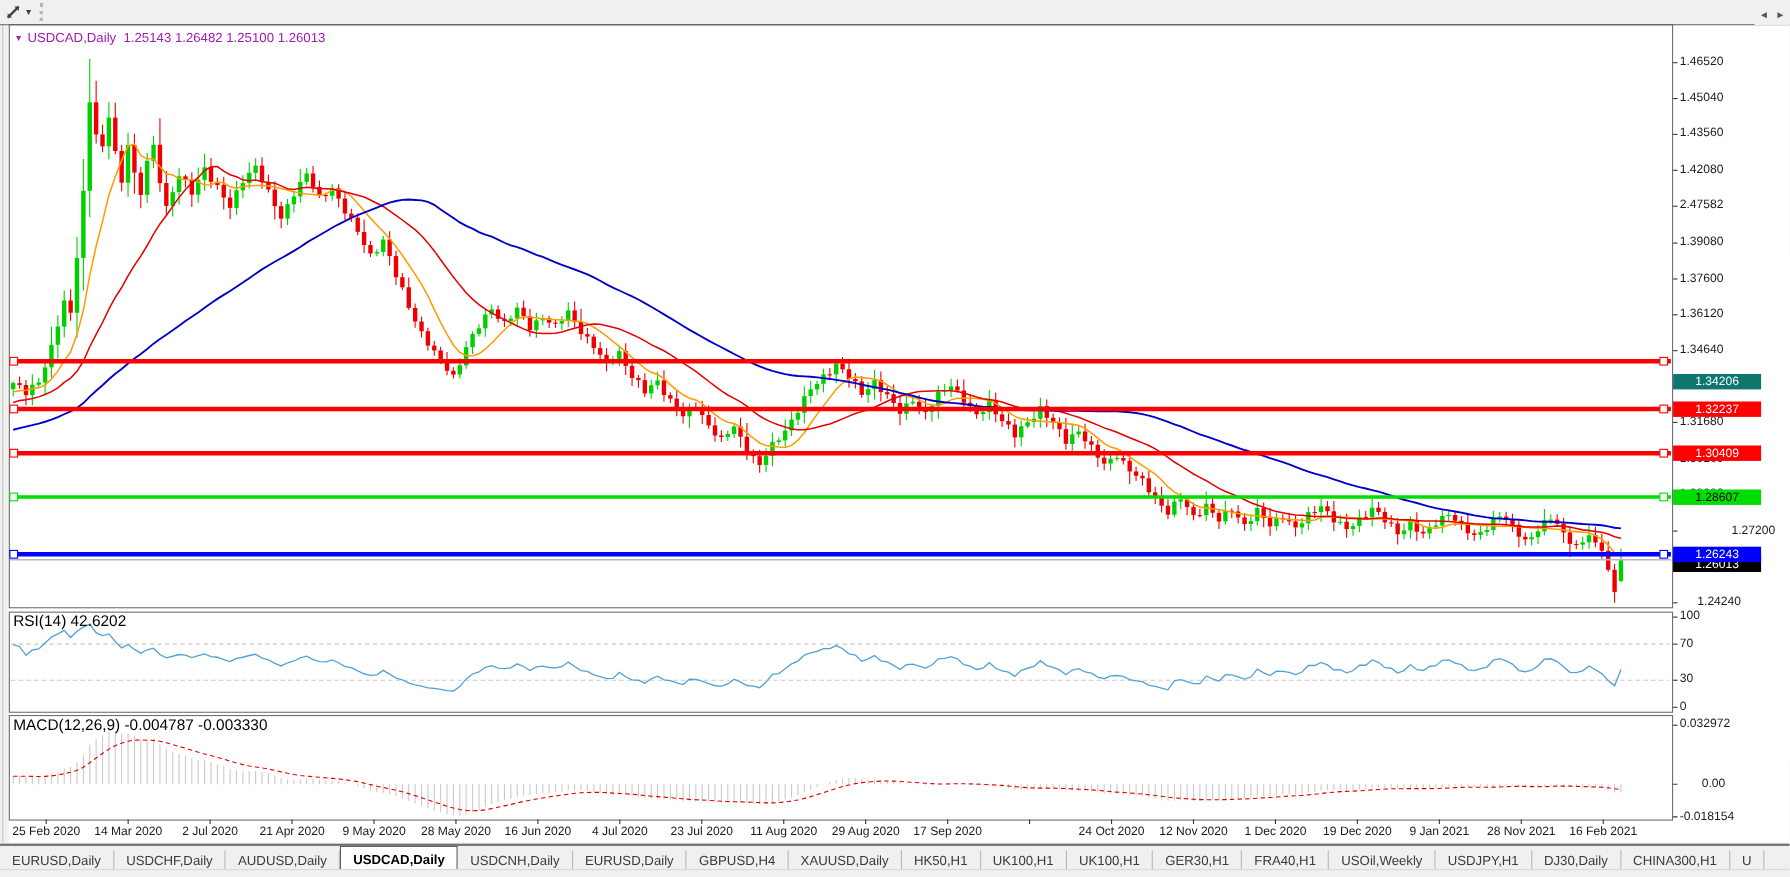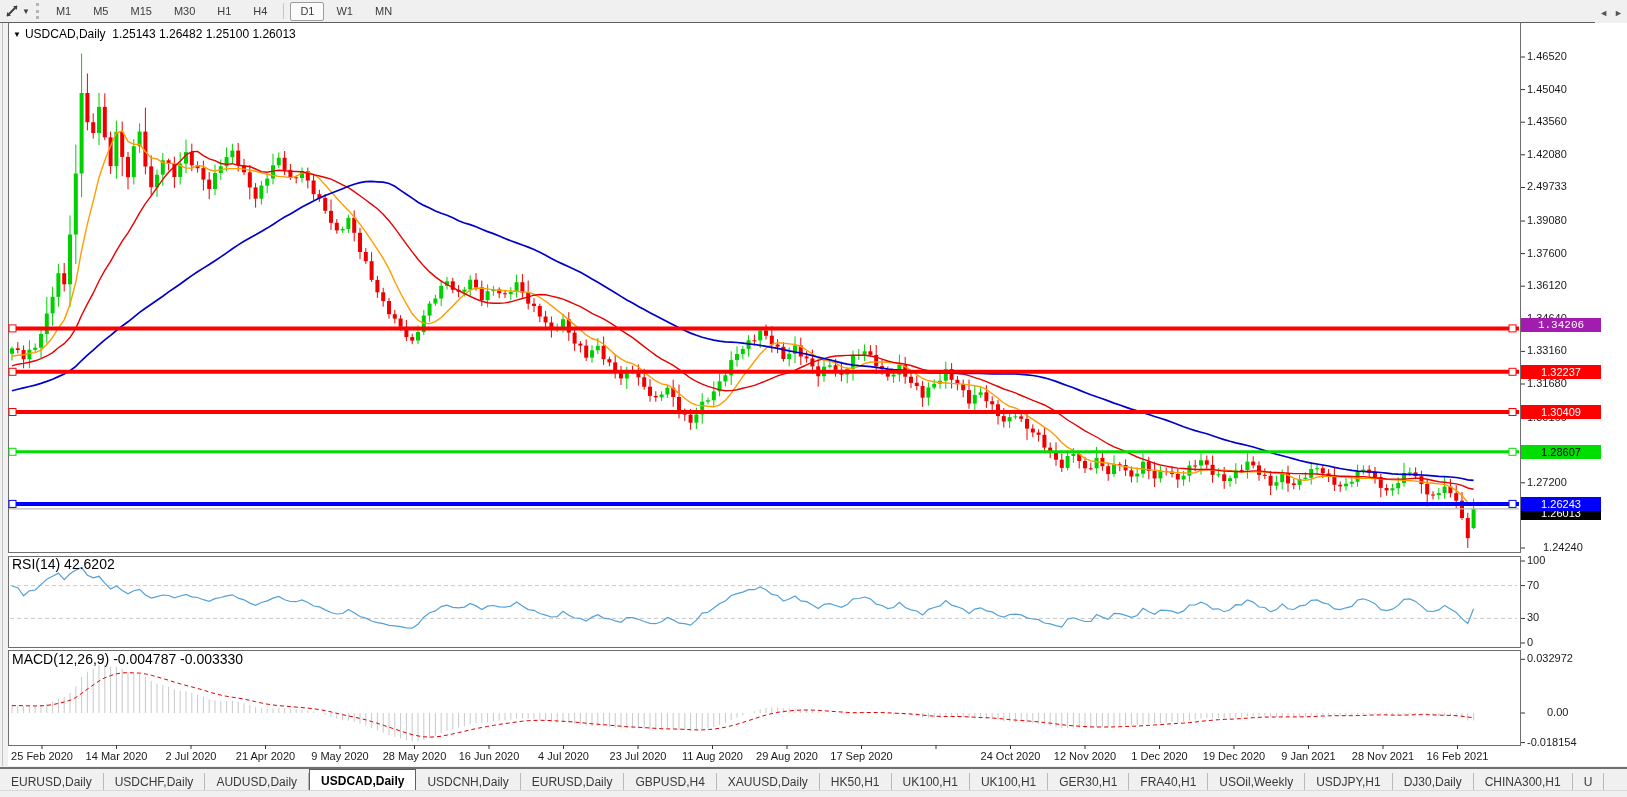--- a/index.html
+++ b/index.html
@@ -13,21 +13,21 @@
   .grip{height:16px;border-left:3px dotted #b5b5b5;margin:0 6px 0 2px;}
   .tf-btn{font-size:11px;color:#3c3c3c;padding:2px 9px;margin:0 1px;border:1px solid transparent;border-radius:2px;cursor:default;line-height:13px;}
   .tf-btn.active{background:#fbfbfb;border:1px solid #9d9d9d;}
   .tf-sep{width:1px;height:16px;background:#c6c6c6;margin:0 5px;}
 
   
   .chart-bg{position:absolute;left:8px;top:23px;width:1619px;height:743px;background:#ffffff;}
   .edge-line{position:absolute;left:2px;top:22px;width:1px;height:744px;background:#c4c4c4;}
   .overlay-svg{position:absolute;left:0;top:0;pointer-events:none;}
   .lbl{position:absolute;color:#1a1a1a;font-size:11px;white-space:nowrap;}
-  .chart-title{position:absolute;left:13px;top:27px;font-size:12px;color:#000000;}
+  .chart-title{position:absolute;left:13px;top:27px;font-size:12px;color:#a21caf;}
   .chart-title .tri{font-size:8px;vertical-align:1px;margin-right:4px;}
   .ind-label{position:absolute;left:12px;font-size:14px;color:#000;}
   .price-tag{position:absolute;left:1521px;width:80px;height:14px;font-size:11px;line-height:14px;text-align:center;z-index:5;}
   .date-label{position:absolute;font-size:11px;color:#1a1a1a;width:90px;text-align:center;}
 
   
   .tabbar{position:absolute;left:0;top:767px;width:1627px;height:23px;background:#f0f0f0;border-top:2px solid #6f6f6f;display:flex;align-items:flex-end;overflow:hidden;}
   .tab{height:19px;line-height:19px;padding:0 11px;font-size:12px;color:#3a3a3a;border-right:1px solid #b9b9b9;white-space:nowrap;cursor:default;}
   .tab.active{background:#ffffff;color:#000;font-weight:bold;height:22px;line-height:22px;border:1px solid #5f5f5f;border-bottom:none;}
   .tab-arrows{position:absolute;right:0;top:2px;height:21px;background:#f0f0f0;display:flex;align-items:center;padding:0 4px;gap:6px;}
@@ -42,32 +42,20 @@
   <div class="toolbar">
     <div class="tool-icon">
       <svg width="16" height="16" viewBox="0 0 16 16">
         <line x1="3" y1="13" x2="13" y2="3" stroke="#404040" stroke-width="2"></line>
         <path d="M13 3 L9 3 L13 7 Z" fill="#404040"></path>
         <path d="M3 13 L7 13 L3 9 Z" fill="#404040"></path>
       </svg>
     </div>
     <span class="tool-caret">▼</span>
     <span class="grip"></span>
-    <div id="tf-buttons" style="display:flex;align-items:center;">
-        <div class="tf-btn">M1</div>
-        <div class="tf-btn">M5</div>
-        <div class="tf-btn">M15</div>
-        <div class="tf-btn">M30</div>
-        <div class="tf-btn">H1</div>
-        <div class="tf-btn">H4</div>
-        <span class="tf-sep"></span>
-        <div class="tf-btn active">D1</div>
-        <div class="tf-btn">W1</div>
-        <div class="tf-btn">MN</div>
-      </div>
   </div>
 
   <div class="chart-bg"></div>
   <div class="edge-line"></div>
 
   <svg id="draw" class="overlay-svg" width="1627" height="797" viewBox="0 0 1627 797">
     <rect x="8.5" y="22.5" width="1512" height="530" fill="none" stroke="#6e6e6e"></rect>
     <rect x="8.5" y="556.5" width="1512" height="91" fill="none" stroke="#6e6e6e"></rect>
     <rect x="8.5" y="650.5" width="1512" height="95" fill="none" stroke="#6e6e6e"></rect>
     <line x1="0" y1="22.5" x2="1627" y2="22.5" stroke="#5f5f5f"></line>
@@ -915,40 +903,40 @@
   </div>
 
   <div class="ind-label" style="top:556px;">RSI(14) 42.6202</div>
   <div class="ind-label" style="top:651px;">MACD(12,26,9) -0.004787 -0.003330</div>
 
   <div id="price-labels">
       <div class="lbl" style="left: 1527px; top: 50px;">1.46520</div>
       <div class="lbl" style="left: 1527px; top: 82.6158px;">1.45040</div>
       <div class="lbl" style="left: 1527px; top: 115.232px;">1.43560</div>
       <div class="lbl" style="left: 1527px; top: 147.847px;">1.42080</div>
-      <div class="lbl" style="left: 1527px; top: 180.463px;">2.49733</div>
+      <div class="lbl" style="left: 1527px; top: 180.463px;">2.47582</div>
       <div class="lbl" style="left: 1527px; top: 213.961px;">1.39080</div>
       <div class="lbl" style="left: 1527px; top: 246.576px;">1.37600</div>
       <div class="lbl" style="left: 1527px; top: 279.192px;">1.36120</div>
       <div class="lbl" style="left: 1527px; top: 311.808px;">1.34640</div>
       <div class="lbl" style="left: 1527px; top: 344.424px;">1.33160</div>
       <div class="lbl" style="left: 1527px; top: 377.039px;">1.31680</div>
       <div class="lbl" style="left: 1527px; top: 410.537px;">1.30160</div>
       <div class="lbl" style="left: 1527px; top: 443.153px;">1.28680</div>
-      <div class="lbl" style="left: 1527px; top: 475.768px;">1.27200</div>
+      <div class="lbl" style="left: 1574px; top: 475.768px;">1.27200</div>
       <div class="lbl" style="left: 1527px; top: 508.384px;">1.25720</div>
       <div class="lbl" style="left: 1527px; top: 541px; margin-left: 16px;">1.24240</div>
       <div class="lbl" style="left: 1527px; top: 554px;">100</div>
       <div class="lbl" style="left: 1527px; top: 578.6px;">70</div>
       <div class="lbl" style="left: 1527px; top: 611.4px;">30</div>
       <div class="lbl" style="left: 1527px; top: 636px;">0</div>
       <div class="lbl" style="left: 1527px; top: 652.256px;">0.032972</div>
       <div class="lbl" style="left: 1527px; top: 706px; padding-left: 20px;">0.00</div>
       <div class="lbl" style="left: 1527px; top: 735.591px;">-0.018154</div>
-      <div class="price-tag" style="top: 318px; background: #a21caf; color: rgb(255, 255, 255); font-family: Liberation Mono, monospace;">1.34206</div>
+      <div class="price-tag" style="top: 340px; background: #0f766e; color: rgb(255, 255, 255);">1.34206</div>
       <div class="price-tag" style="top: 364.764px; background: rgb(255, 0, 0); color: rgb(255, 255, 255);">1.32237</div>
       <div class="price-tag" style="top: 405.049px; background: rgb(255, 0, 0); color: rgb(255, 255, 255);">1.30409</div>
       <div class="price-tag" style="top: 444.761px; background: rgb(0, 221, 0); color: rgb(0, 0, 0);">1.28607</div>
       <div class="price-tag" style="top: 496.858px; background: rgb(0, 0, 255); color: rgb(255, 255, 255);">1.26243</div>
       <div class="price-tag" style="top: 505.927px; background: rgb(0, 0, 0); color: rgb(255, 255, 255); z-index: 4;">1.26013</div>
     </div>
   <div id="date-labels">
       <div class="date-label" style="left: -3px; top: 750px;">25 Feb 2020</div>
       <div class="date-label" style="left: 71.5px; top: 750px;">14 Mar 2020</div>
       <div class="date-label" style="left: 146px; top: 750px;">2 Jul 2020</div>

